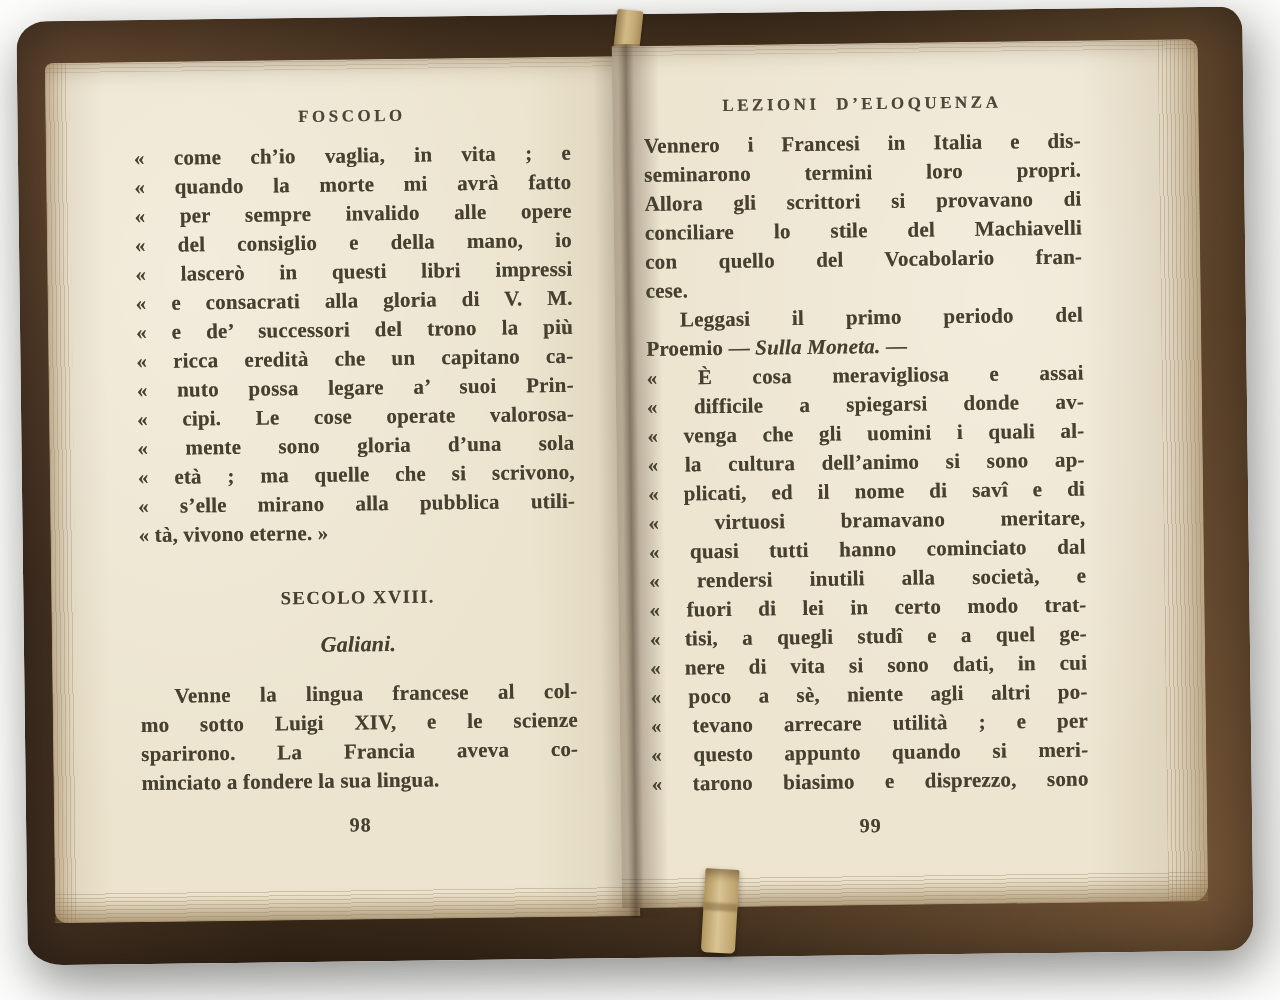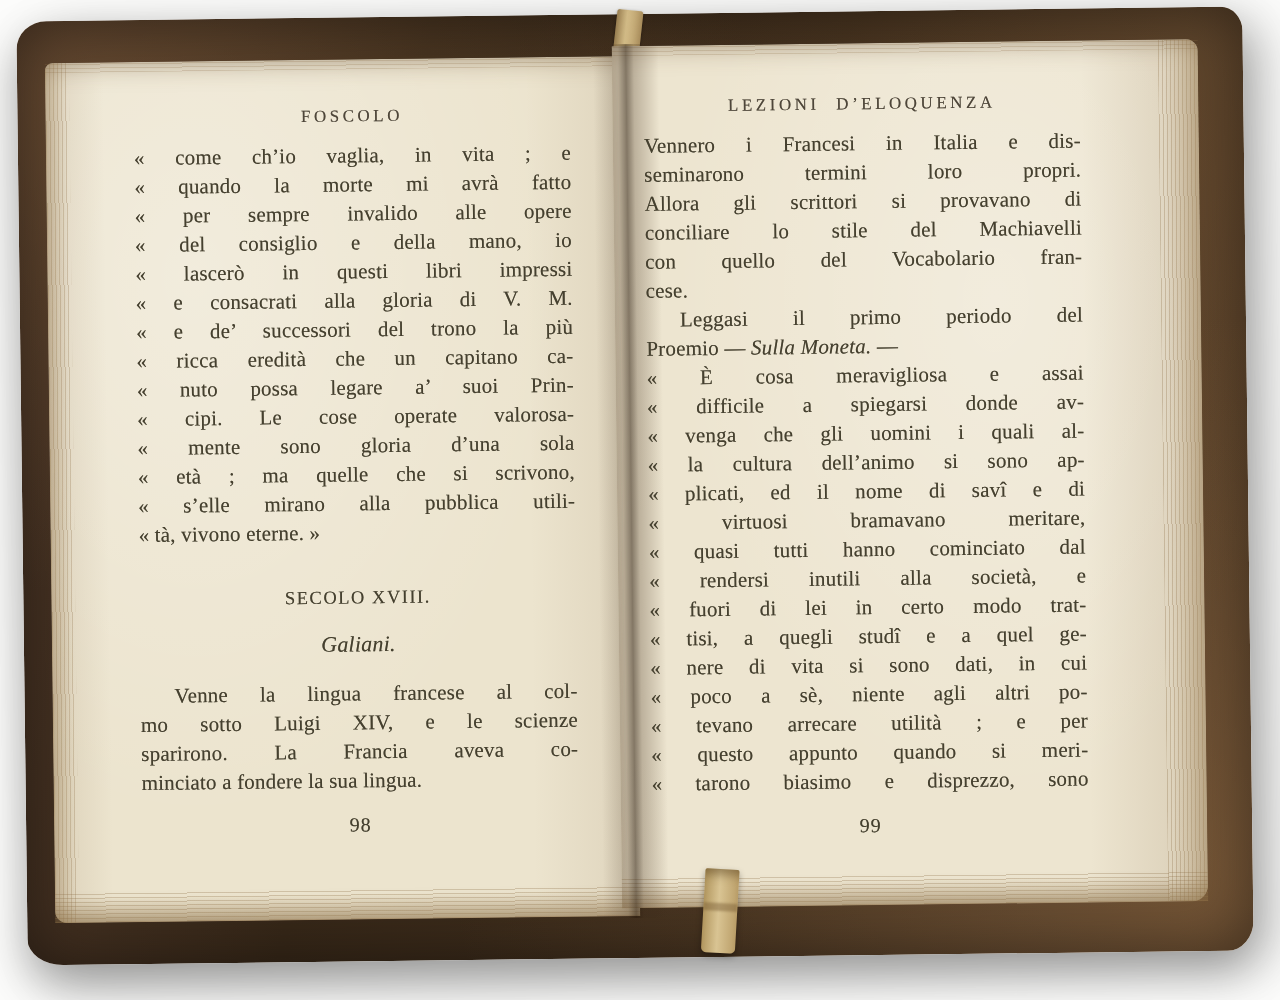--- a/index.html
+++ b/index.html
@@ -8,20 +8,21 @@
     width: 1280px;
     height: 1000px;
     overflow: hidden;
     background: #fcfcfb;
   }
   .scene {
     position: relative;
     width: 1104px;
     height: 1000px;
     font-family: "Liberation Serif", "DejaVu Serif", serif;
+    font-weight: bold;
   }
   .book {
     position: absolute;
     left: 22px;
     top: 14px;
     width: 1226px;
     height: 944px;
     transform: rotate(-0.7deg);
     transform-origin: 50% 50%;
   }

